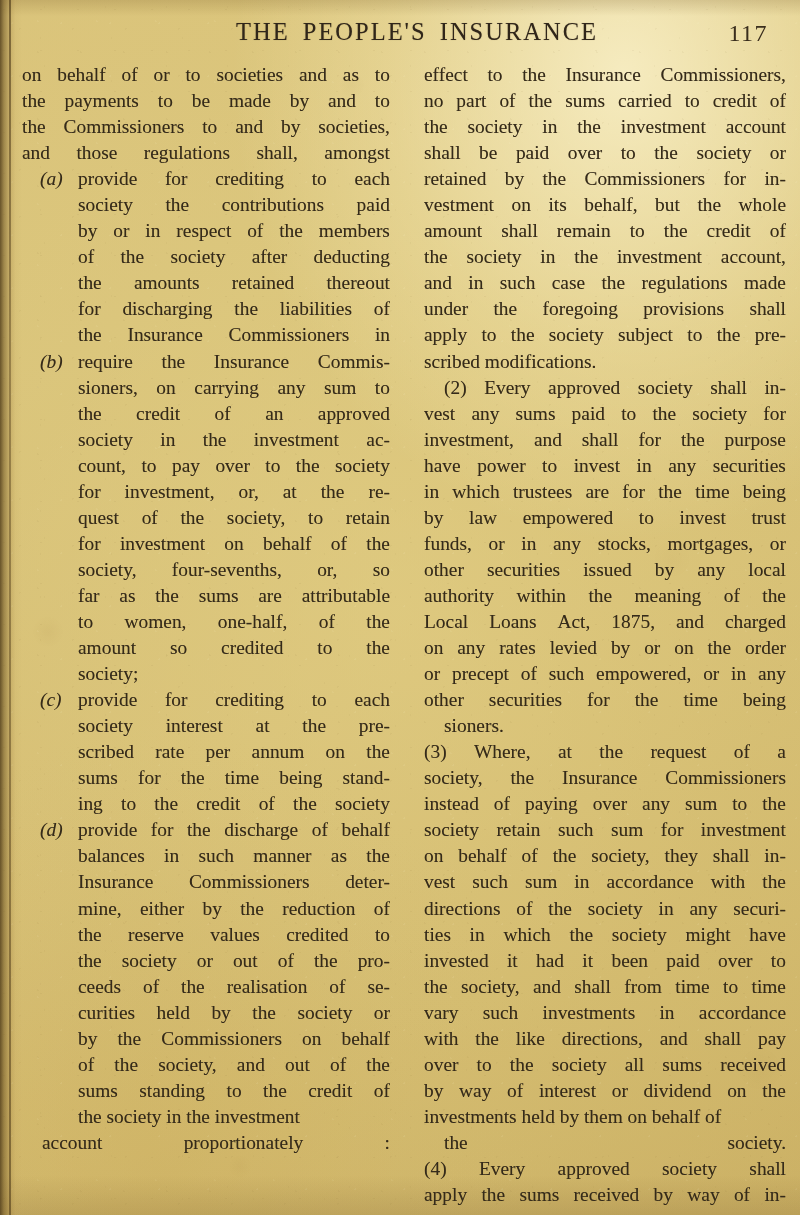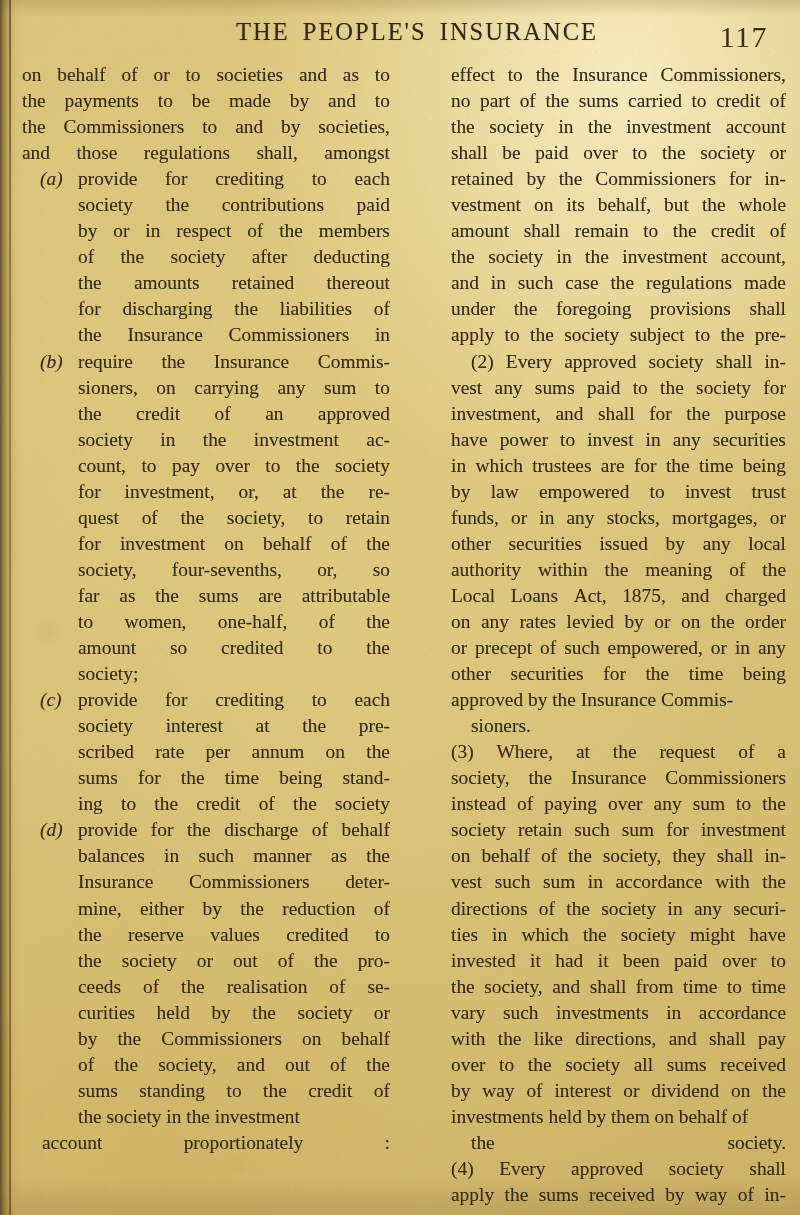--- a/index.html
+++ b/index.html
@@ -97,40 +97,40 @@
     letter-spacing: 2.0px;
     word-spacing: 5px;
     color: #30261a;
     white-space: nowrap;
     text-shadow: 0 0 1px rgba(60,45,20,.30);
   }
   .folio {
     position: absolute;
     right: 14px;
     top: 2px;
-    font-size: 30px;
+    font-size: 24px;
     letter-spacing: 1.5px;
     color: #3a2e1d;
   }
 
   
   .columns {
     position: absolute;
     top: 62px;
     left: 22px;
     right: 14px;
     bottom: 18px;
     display: flex;
     gap: 34px;
   }
   .col {
     width: 368px;
     flex: 0 0 368px;
   }
-  .col-right { flex: 1 1 auto; width: auto; margin-left: 27px; }
+  .col-right { flex: 1 1 auto; width: auto; }
 
   p.blk {
     margin: 0;
     font-size: 19.4px;
     line-height: 26.05px;
     color: #342a1a;
     text-shadow: 0 0 .6px rgba(70,52,22,.35);
   }
   .ln {
     display: block;
@@ -579,20 +579,21 @@
           <span class="ln j">
             <span>apply</span>
             <span>to</span>
             <span>the</span>
             <span>society</span>
             <span>subject</span>
             <span>to</span>
             <span>the</span>
             <span>pre-</span>
           </span>
+          <span class="ln r"><span>scribed modifications.</span></span>
           <span class="ln j center-ind">
             <span>(2)</span>
             <span>Every</span>
             <span>approved</span>
             <span>society</span>
             <span>shall</span>
             <span>in-</span>
           </span>
           <span class="ln j">
             <span>vest</span>
@@ -694,21 +695,20 @@
             <span>any</span>
           </span>
           <span class="ln j">
             <span>other</span>
             <span>securities</span>
             <span>for</span>
             <span>the</span>
             <span>time</span>
             <span>being</span>
           </span>
-          <span class="ln r"><span>approved by the Insurance Commis-</span></span>
           <span class="ln j center-ind">
             <span>sioners.</span>
           </span>
           <span class="ln j">
             <span>(3)</span>
             <span>Where,</span>
             <span>at</span>
             <span>the</span>
             <span>request</span>
             <span>of</span>

